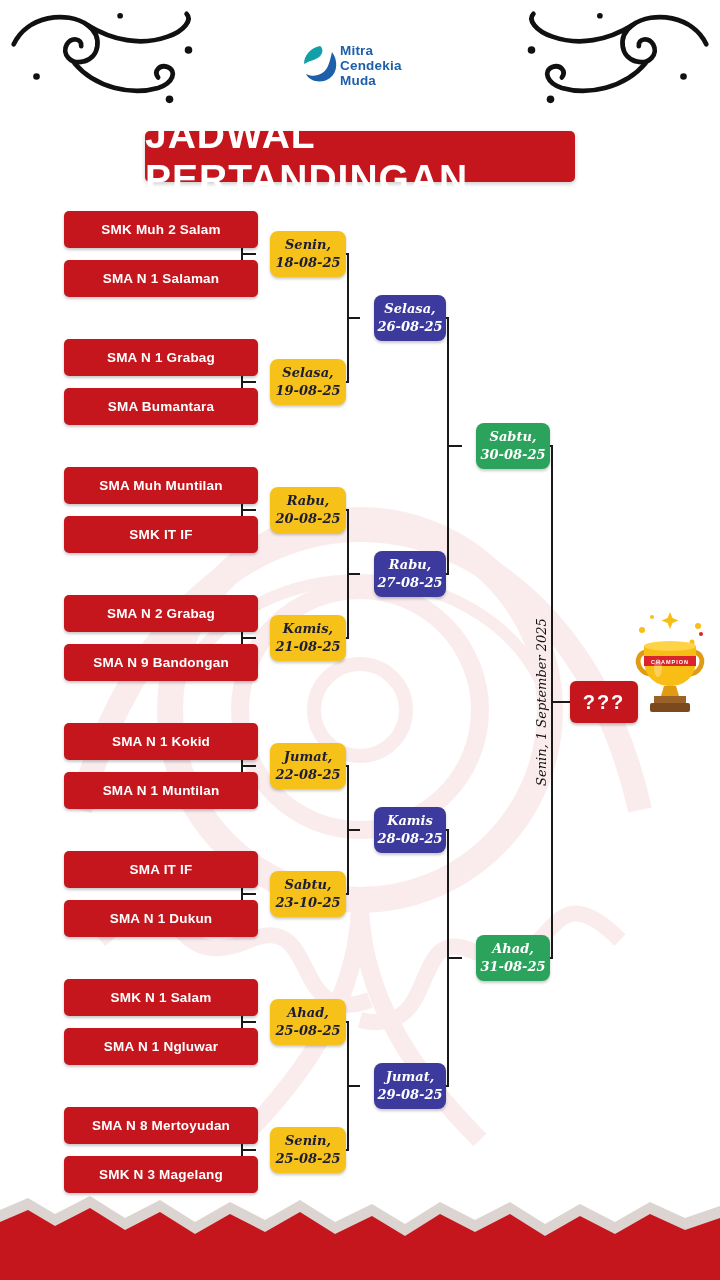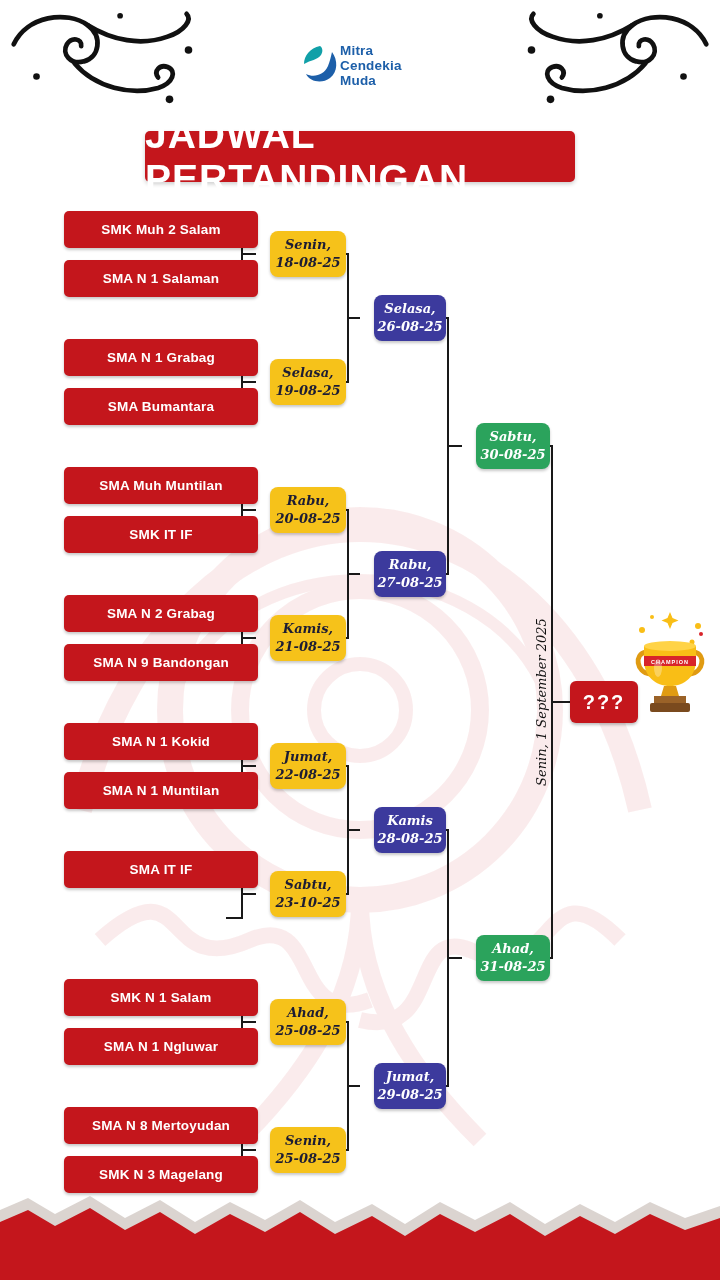--- a/index.html
+++ b/index.html
@@ -146,20 +146,21 @@
   <div class="team-box" style="top:260px">SMA N 1 Salaman</div>
   <div class="team-box" style="top:339px">SMA N 1 Grabag</div>
   <div class="team-box" style="top:467px">SMA Muh Muntilan</div>
   <div class="team-box" style="top:388px">SMA Bumantara</div>
   <div class="team-box" style="top:516px">SMK IT IF</div>
   <div class="team-box" style="top:595px">SMA N 2 Grabag</div>
   <div class="team-box" style="top:644px">SMA N 9 Bandongan</div>
   <div class="team-box" style="top:723px">SMA N 1 Kokid</div>
   <div class="team-box" style="top:772px">SMA N 1 Muntilan</div>
   <div class="team-box" style="top:851px">SMA IT IF</div>
+  <div class="team-box" style="top:900px">SMA N 1 Dukun</div>
   <div class="team-box" style="top:979px">SMK N 1 Salam</div>
   <div class="team-box" style="top:1028px">SMA N 1 Ngluwar</div>
   <div class="team-box" style="top:1107px">SMA N 8 Mertoyudan</div>
   <div class="team-box" style="top:1156px">SMK N 3 Magelang</div>
 
   <div class="date-box yellow" style="top:231px">
     <span>Senin,</span>
     <span>18-08-25</span>
   </div>
   <div class="date-box yellow" style="top:359px">

